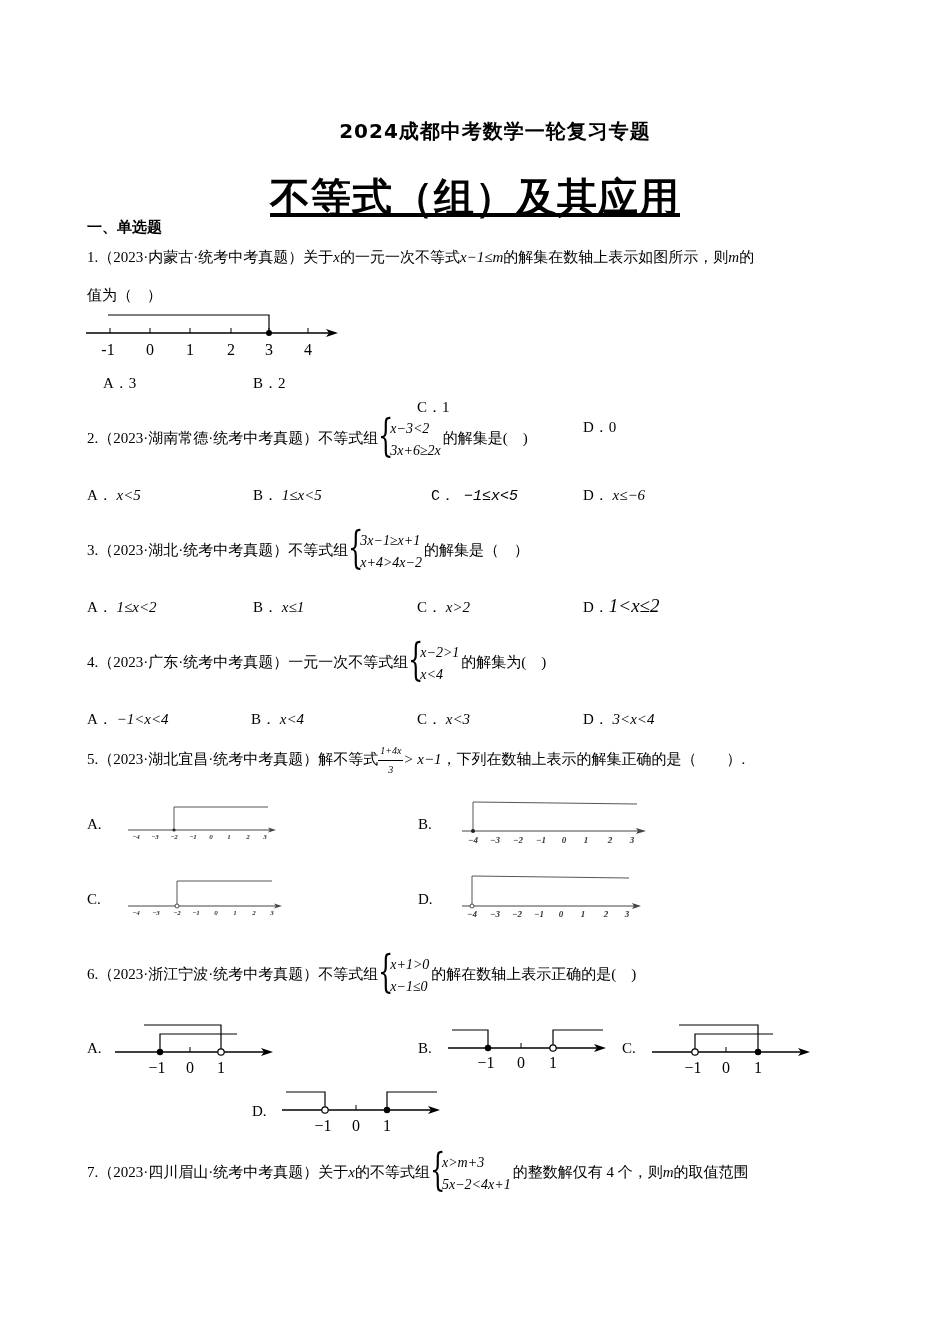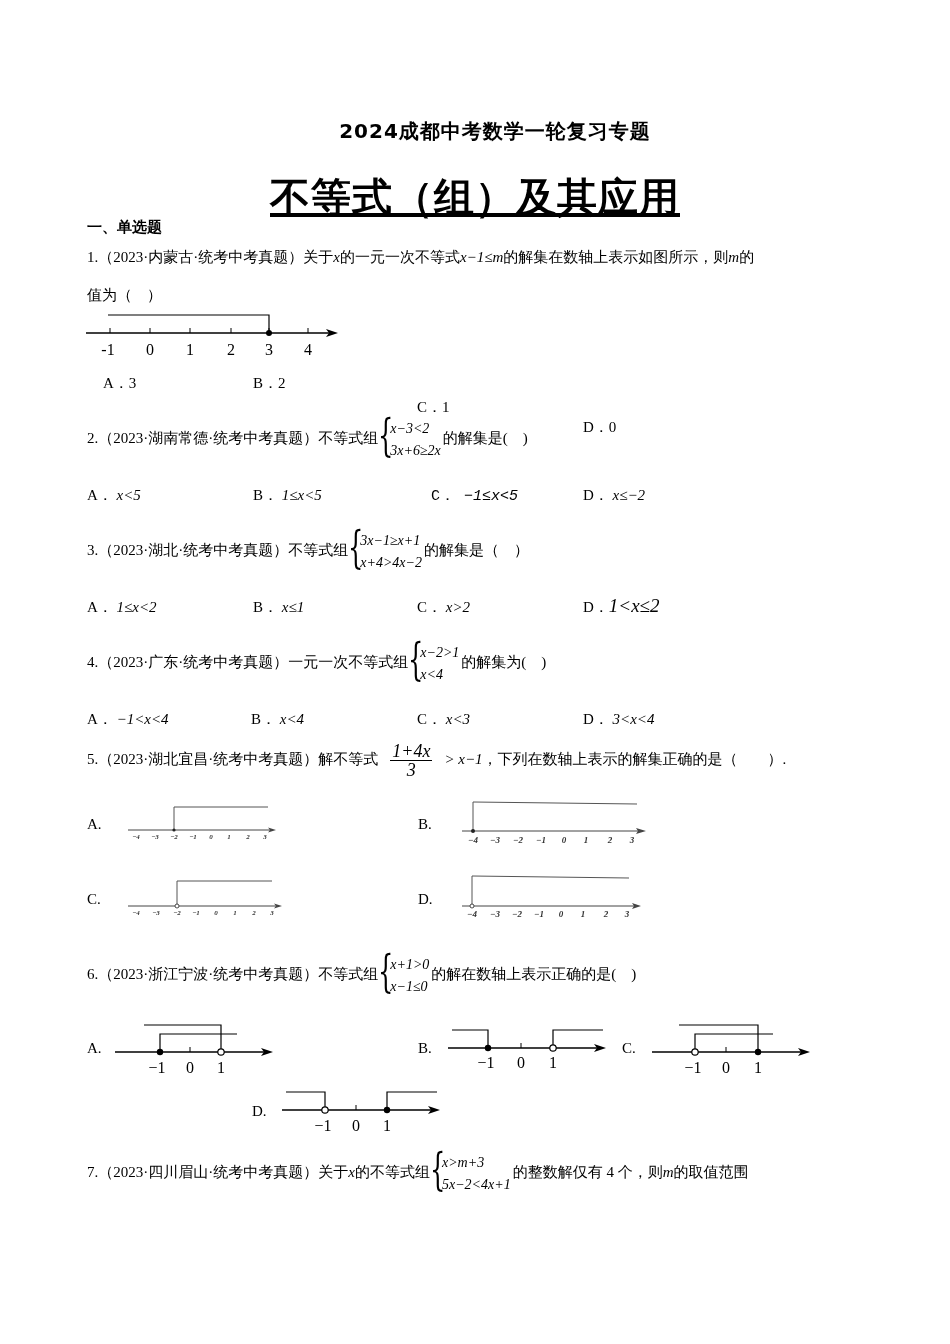--- a/index.html
+++ b/index.html
@@ -10,21 +10,21 @@
   #t1 { top: 118px; font-size: 20px; padding-left: 40px; box-sizing: border-box; }
   #t2 { top: 170px; font-size: 40px; text-decoration: underline; }
   .sec { position: absolute; left: 87px; top: 218px; font-size: 15px; font-weight: bold;
          font-family: "DejaVu Sans", sans-serif; }
   .q { position: absolute; left: 87px; font-size: 15px; white-space: nowrap; }
   .m { font-style: italic; font-family: "Liberation Serif", serif; }
   .sys { display: inline-block; vertical-align: middle; position: relative; padding-left: 10px; margin: 0 2px; }
   .sys .brace { position: absolute; left: -2px; top: -4px; font-size: 44px; line-height: 44px;
                 transform: scaleX(0.55); transform-origin: left center; font-family: "DejaVu Serif", serif; }
   .sys .row { display: block; font-size: 14px; line-height: 22px; font-family: Liberation Serif, serif; }
-  .frac { display: inline-block; vertical-align: middle; text-align: center; font-size: 18px; margin: 0 12px; }
+  .frac { display: inline-block; vertical-align: middle; text-align: center; font-size: 10px; margin: 0 0; }
   .frac .n { display: block; border-bottom: 1px solid #000; padding: 0 2px; line-height: 18px; }
   .frac .d { display: block; line-height: 18px; }
   .opts { position: absolute; left: 87px; font-size: 15px; width: 800px; }
   .opt { position: absolute; white-space: nowrap; }
   .lbl { position: absolute; font-size: 15px; }
   svg { position: absolute; overflow: visible; }
   svg text { font-family: "Liberation Serif", serif; }
 </style>
 </head>
 <body>
@@ -68,21 +68,21 @@
   <div class="opt" style="left:496px;margin-top:44px;"><span>D．</span><span>0</span></div>
 </div>
 
 <div class="q" style="top:418px;">
   <span>2.</span><span>（2023·湖南常德·统考中考真题）</span><span>不等式组</span><span class="sys"><span class="brace">{</span><span class="row m">x−3&lt;2</span><span class="row m">3x+6≥2x</span></span><span>的解集是(　)</span>
 </div>
 <div class="opts m" style="top:486px;">
   <div class="opt" style="left:0;"><span style="font-style:normal">A．</span> <span>x&lt;5</span></div>
   <div class="opt" style="left:166px;"><span style="font-style:normal">B．</span> <span>1≤x&lt;5</span></div>
   <div class="opt" style="left:344px;font-family:Liberation Mono, monospace;"><span style="font-style:normal">C．</span> <span>−1≤x&lt;5</span></div>
-  <div class="opt" style="left:496px;"><span style="font-style:normal">D．</span> <span>x≤−2</span></div>
+  <div class="opt" style="left:496px;"><span style="font-style:normal">D．</span> <span>x≤−6</span></div>
 </div>
 
 <div class="q" style="top:530px;">
   <span>3.</span><span>（2023·湖北·统考中考真题）</span><span>不等式组</span><span class="sys"><span class="brace">{</span><span class="row m">3x−1≥x+1</span><span class="row m">x+4&gt;4x−2</span></span><span>的解集是（　）</span>
 </div>
 <div class="opts m" style="top:598px;">
   <div class="opt" style="left:0;"><span style="font-style:normal">A．</span> <span>1≤x&lt;2</span></div>
   <div class="opt" style="left:166px;"><span style="font-style:normal">B．</span> <span>x≤1</span></div>
   <div class="opt" style="left:330px;"><span style="font-style:normal">C．</span> <span>x&gt;2</span></div>
   <div class="opt" style="left:496px;font-size:19px;top:-3px;"><span style="font-style:normal;font-size:15px">D．</span><span>1&lt;x≤2</span></div>

